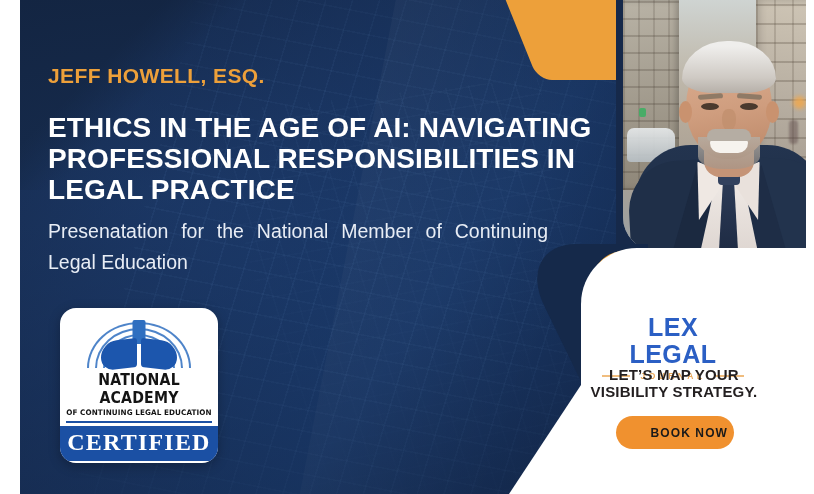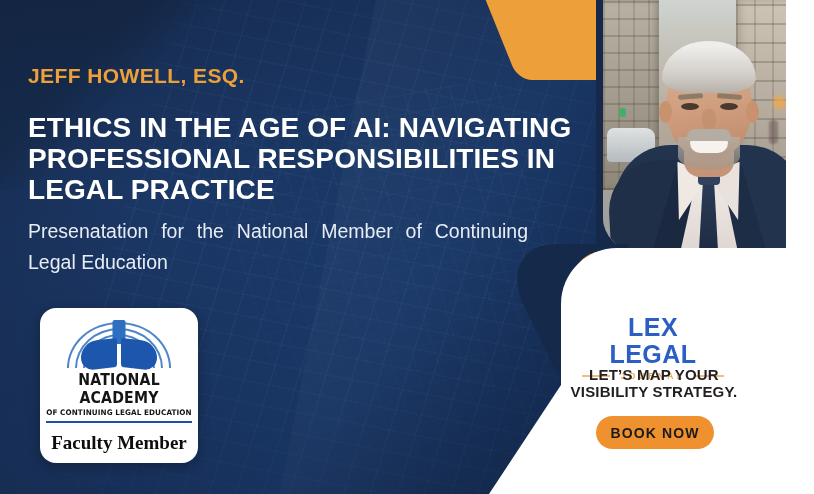--- a/index.html
+++ b/index.html
@@ -10,20 +10,21 @@
   body {
     font-family: "Liberation Sans", sans-serif;
   }
 
   .banner {
     position: relative;
     width: 786px;
     height: 494px;
     overflow: hidden;
     background: #13294b;
+    margin-left: 20px;
   }
 
   
   .bg-base {
     position: absolute;
     inset: 0;
     background:
       linear-gradient(127deg, #17294a 0%, #1a3460 26%, #1d4versed 0%),
       #1a3460;
     background:
@@ -448,24 +449,25 @@
   }
   .book-now {
     position: absolute;
     left: 596px; top: 416px;
     width: 118px; height: 33px;
     background: #f0912f;
     border: none;
     border-radius: 17px;
     color: #1a1a1a;
     font-family: "Liberation Sans", sans-serif;
-    font-size: 14px;
+    font-size: 12px;
     font-weight: bold;
     letter-spacing: 1.1px;
     cursor: pointer;
+    text-align: right;
   }
 </style>
 </head>
 <body>
 
 <div class="banner">
 
   <div class="bg-base"></div>
   <div class="bg-glass"></div>
   <div class="bg-glass2"></div>
@@ -535,20 +537,21 @@
       </div>
       <div class="badge-bookmark"></div>
       <div class="badge-book">
         <i class="l"></i>
           <i class="r"></i>
       </div>
     </div>
     <div class="badge-line1">NATIONAL ACADEMY</div>
     <div class="badge-line2">OF CONTINUING LEGAL EDUCATION</div>
     <div class="badge-rule"></div>
+    <div class="badge-certified">CERTIFIED</div>
     <div class="badge-faculty">Faculty Member</div>
   </div>
 
   <div class="lexwire">
     <div class="lexwire-word">LEX LEGAL</div>
     <div class="lexwire-sub">
       <span class="bar"></span>
       <span class="txt">JOURNAL</span>
       <span class="bar"></span>
     </div>

